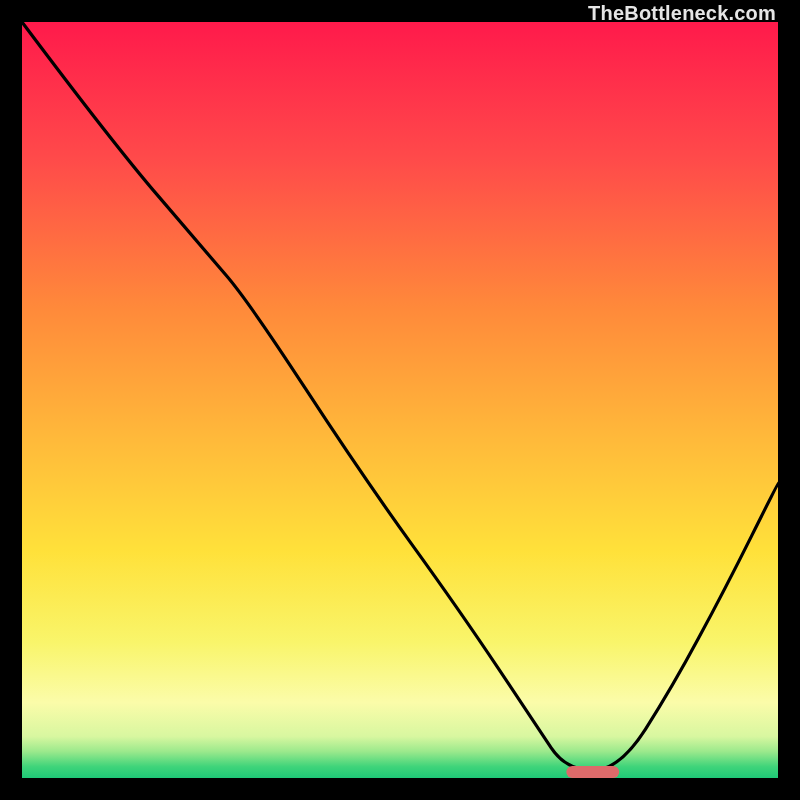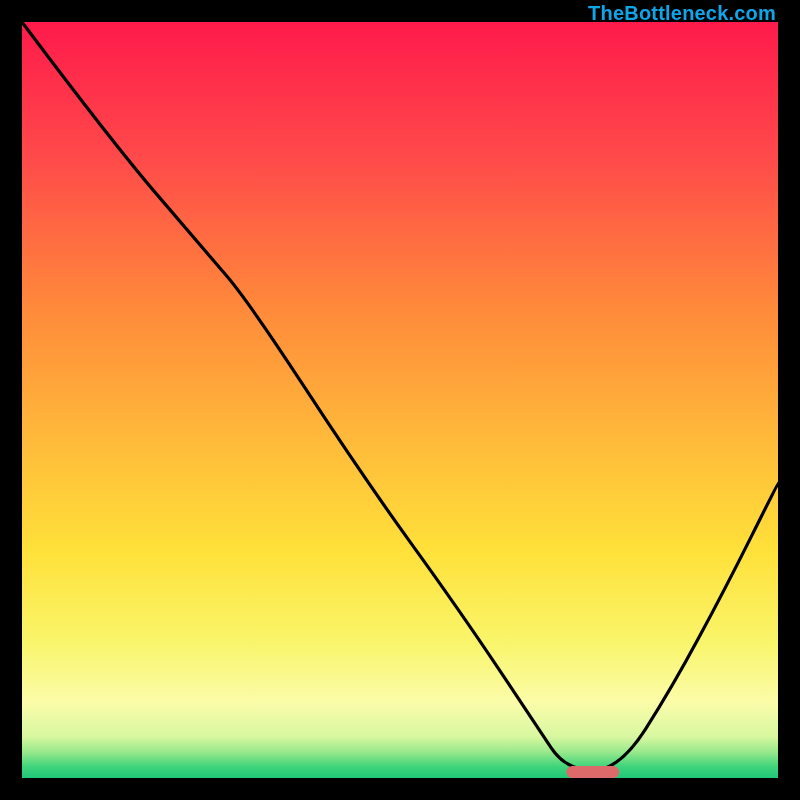--- a/index.html
+++ b/index.html
@@ -26,21 +26,21 @@
     width: 756px;
     height: 756px;
   }
   .watermark {
     position: absolute;
     top: 2px;
     right: 24px;
     font-family: Arial, Helvetica, sans-serif;
     font-size: 20px;
     font-weight: 600;
-    color: #0ea5e9;
+    color: #e5e5e5;
     letter-spacing: 0.2px;
   }
   svg {
     display: block;
   }
 </style>
 </head>
 <body>
 
 <div class="frame"></div>

